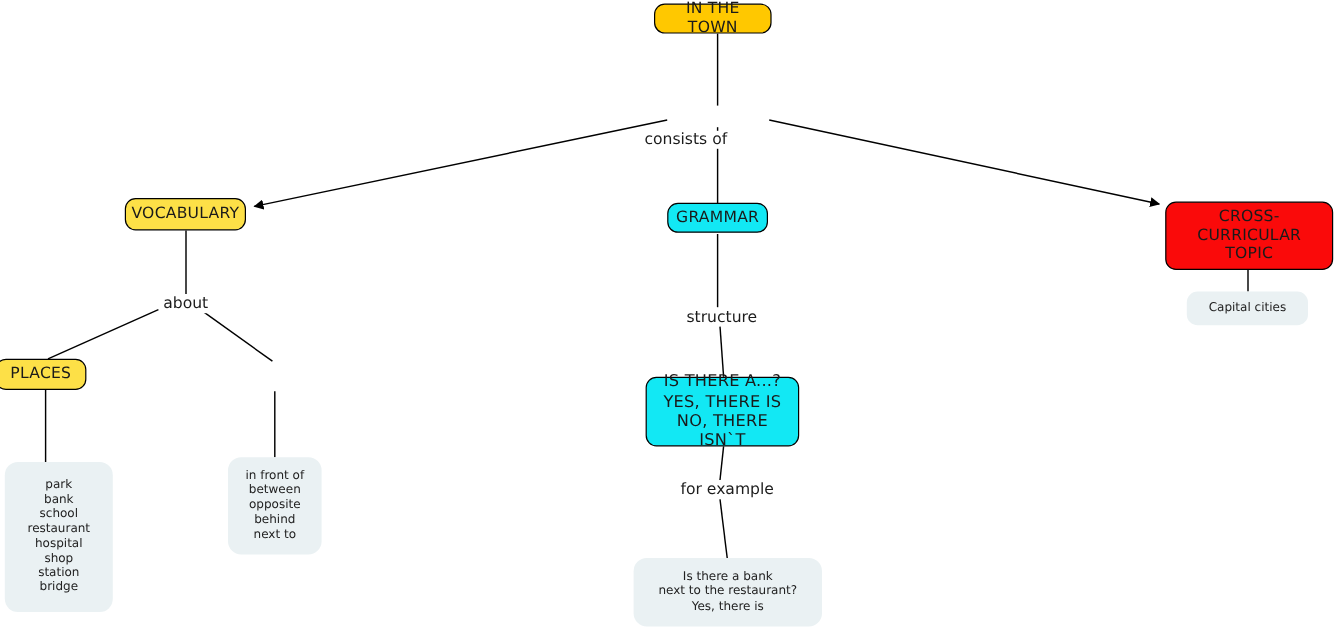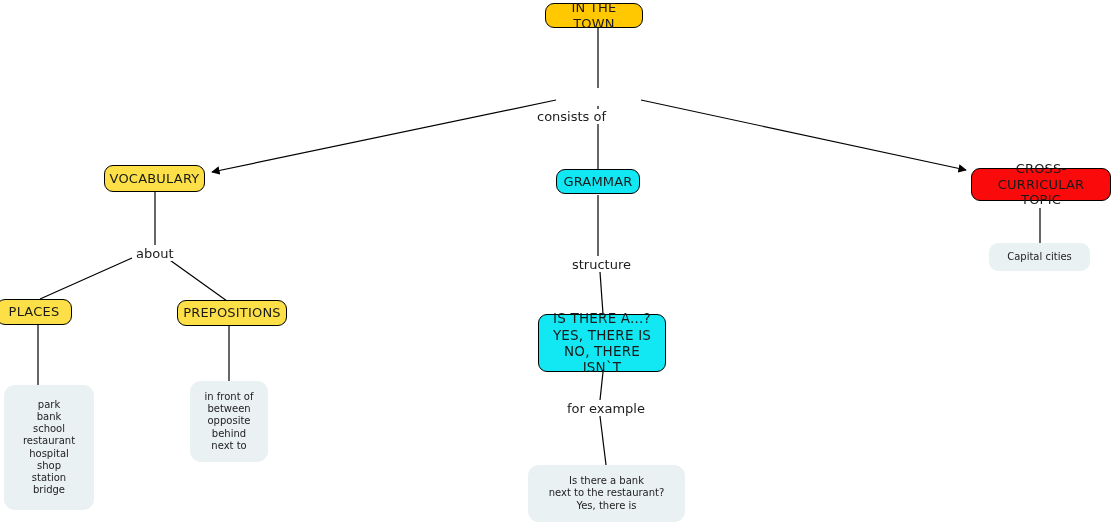--- a/index.html
+++ b/index.html
@@ -113,26 +113,25 @@
 
     <line x1="1040" y1="208" x2="1040" y2="243" stroke="#000000" stroke-width="1.2"></line>
   </svg>
 
   <div class="node concept amber" style="left:545px; top:3px; width:98px; height:25px;">IN THE TOWN</div>
 
   <div class="node concept green" style="left:104px; top:165px; width:101px; height:27px;">VOCABULARY</div>
 
   <div class="node concept cyan" style="left:556px; top:169px; width:84px; height:25px;">GRAMMAR</div>
 
-  <div class="node concept red" style="left:971px; top:168px; width:140px; height:33px;">CROSS-CURRICULAR
+  <div class="node concept red" style="left:971px; top:168px; width:140px; height:57px;">CROSS-CURRICULAR
 TOPIC</div>
 
   <div class="node concept green" style="left:-4px; top:299px; width:76px; height:26px;">PLACES</div>
 
-  <div class="node concept green" style="left:177px; top:300px; width:110px; height:26px;">PREPOSITIONS</div>
 
   <div class="node leaf" style="left:4px; top:385px; width:90px; height:125px;">park
 bank
 school
 restaurant
 hospital
 shop
 station
 bridge</div>
 

